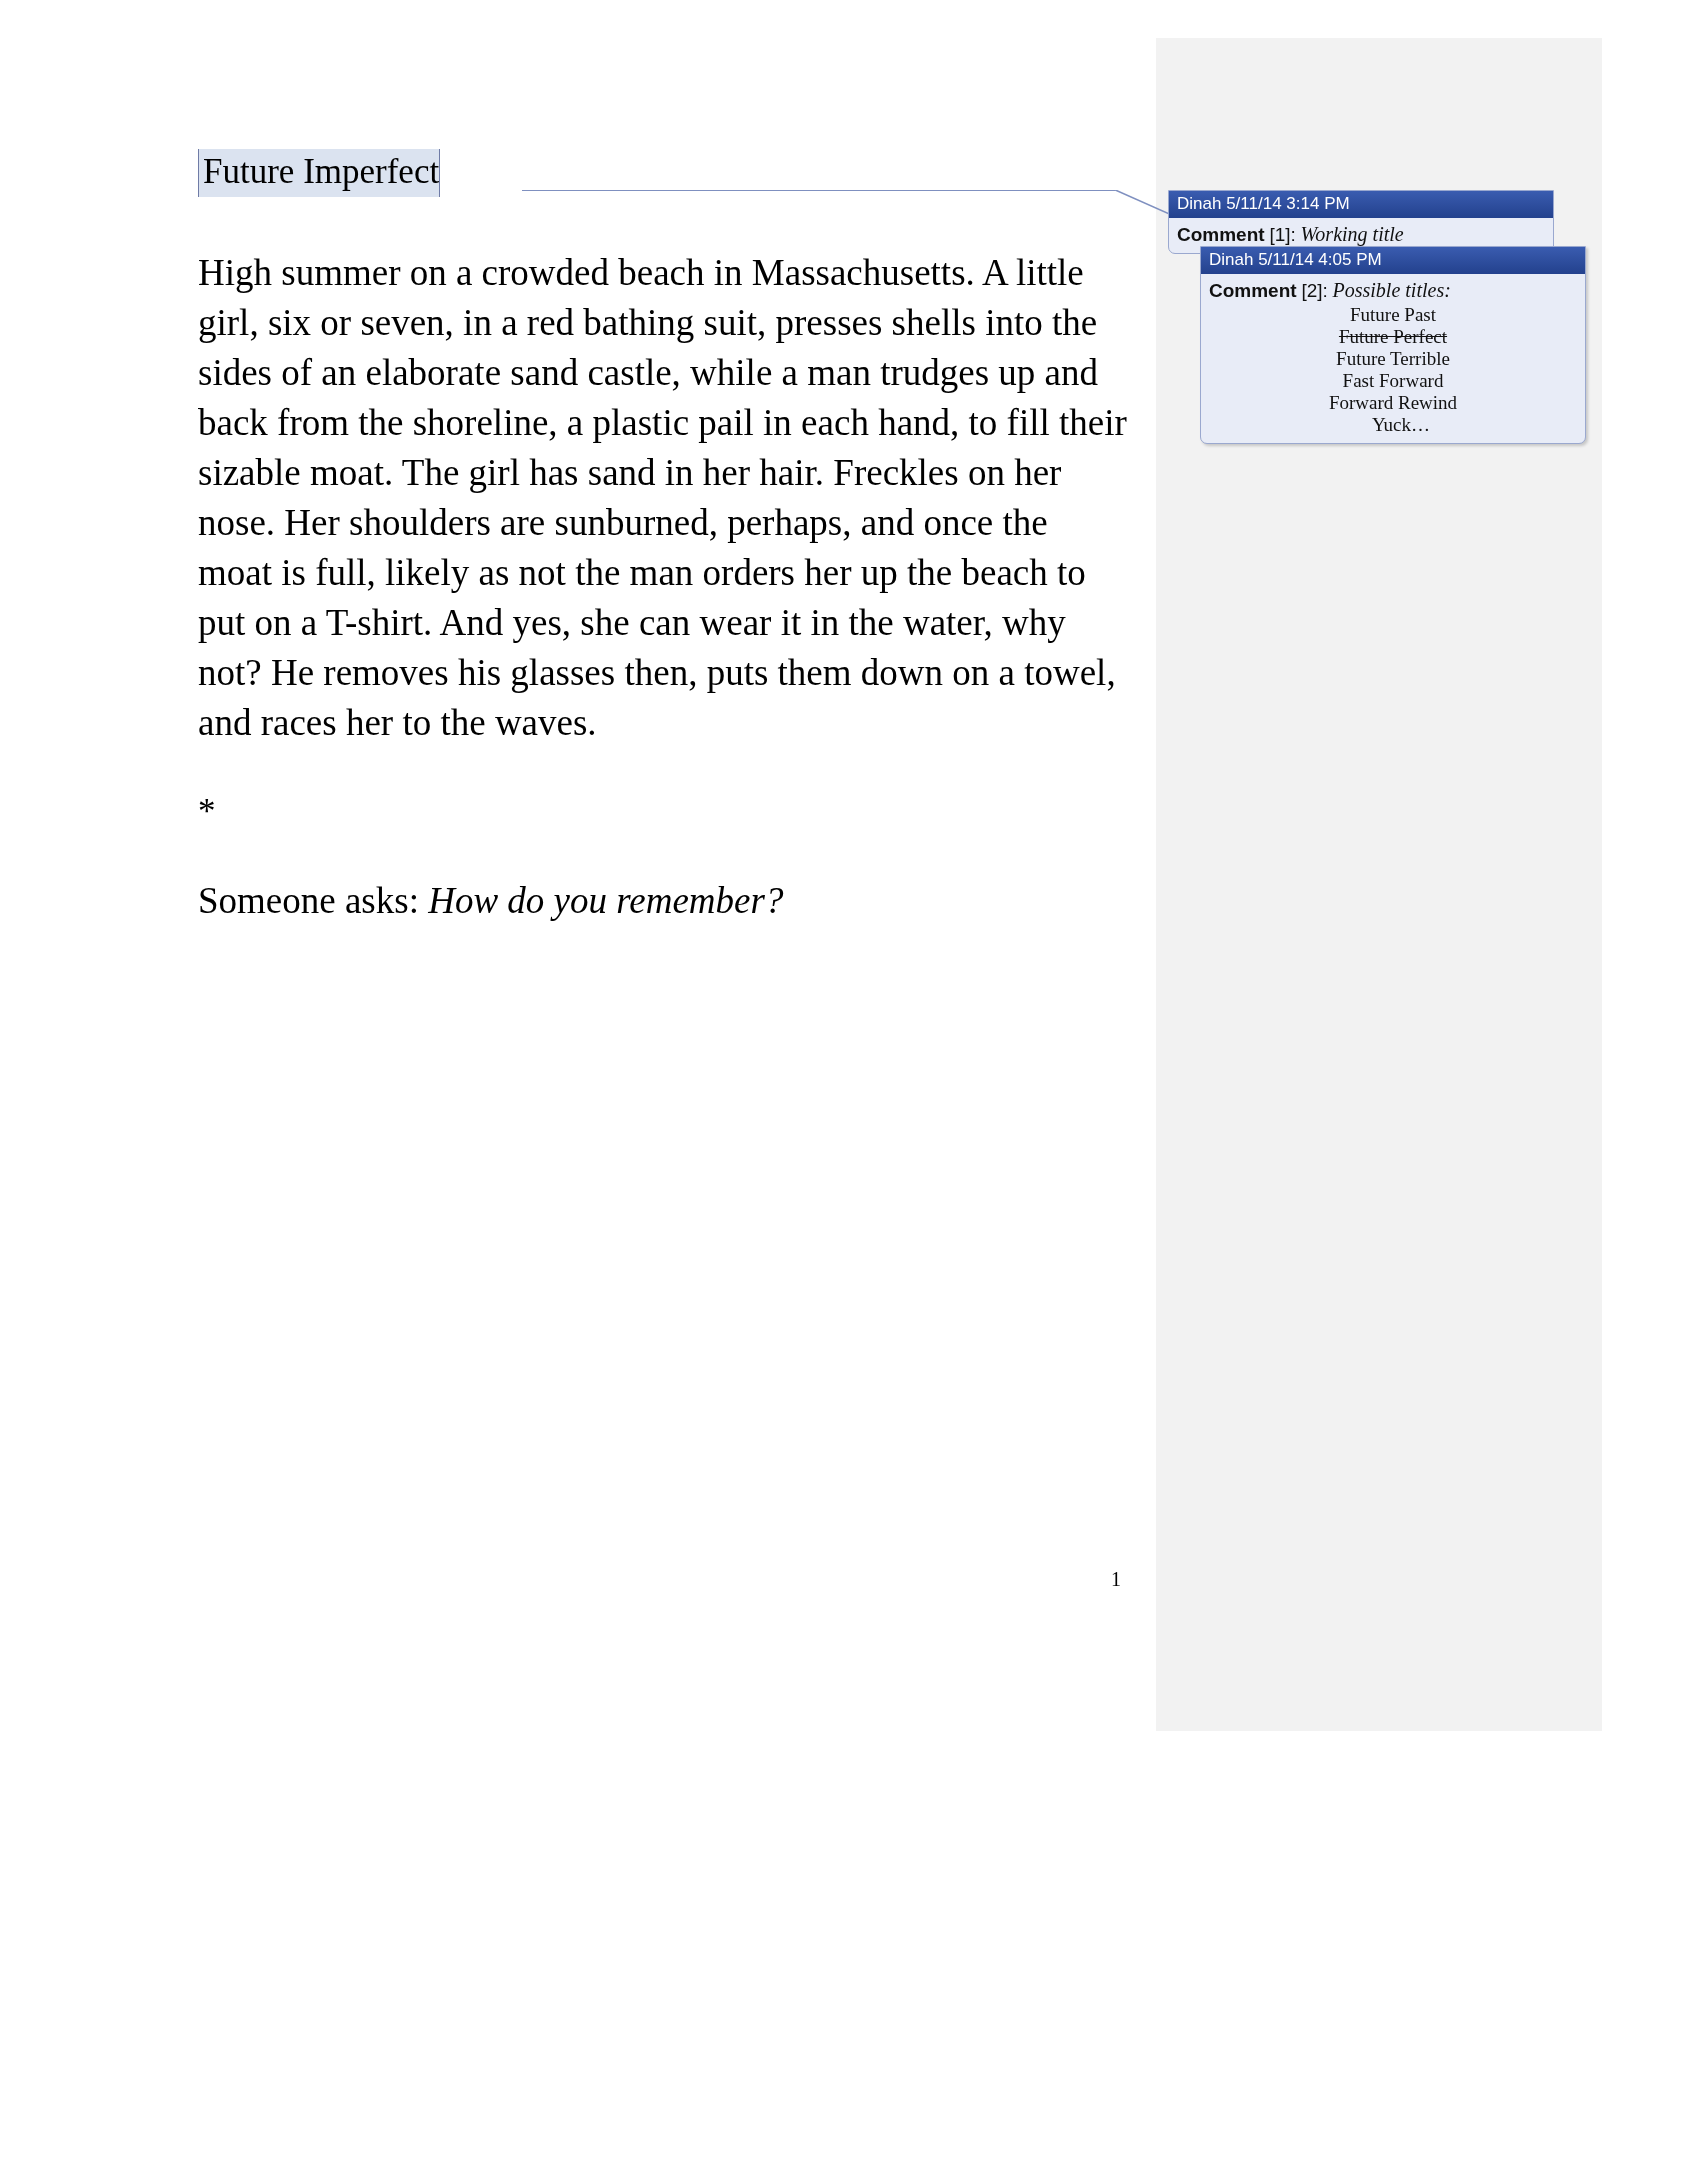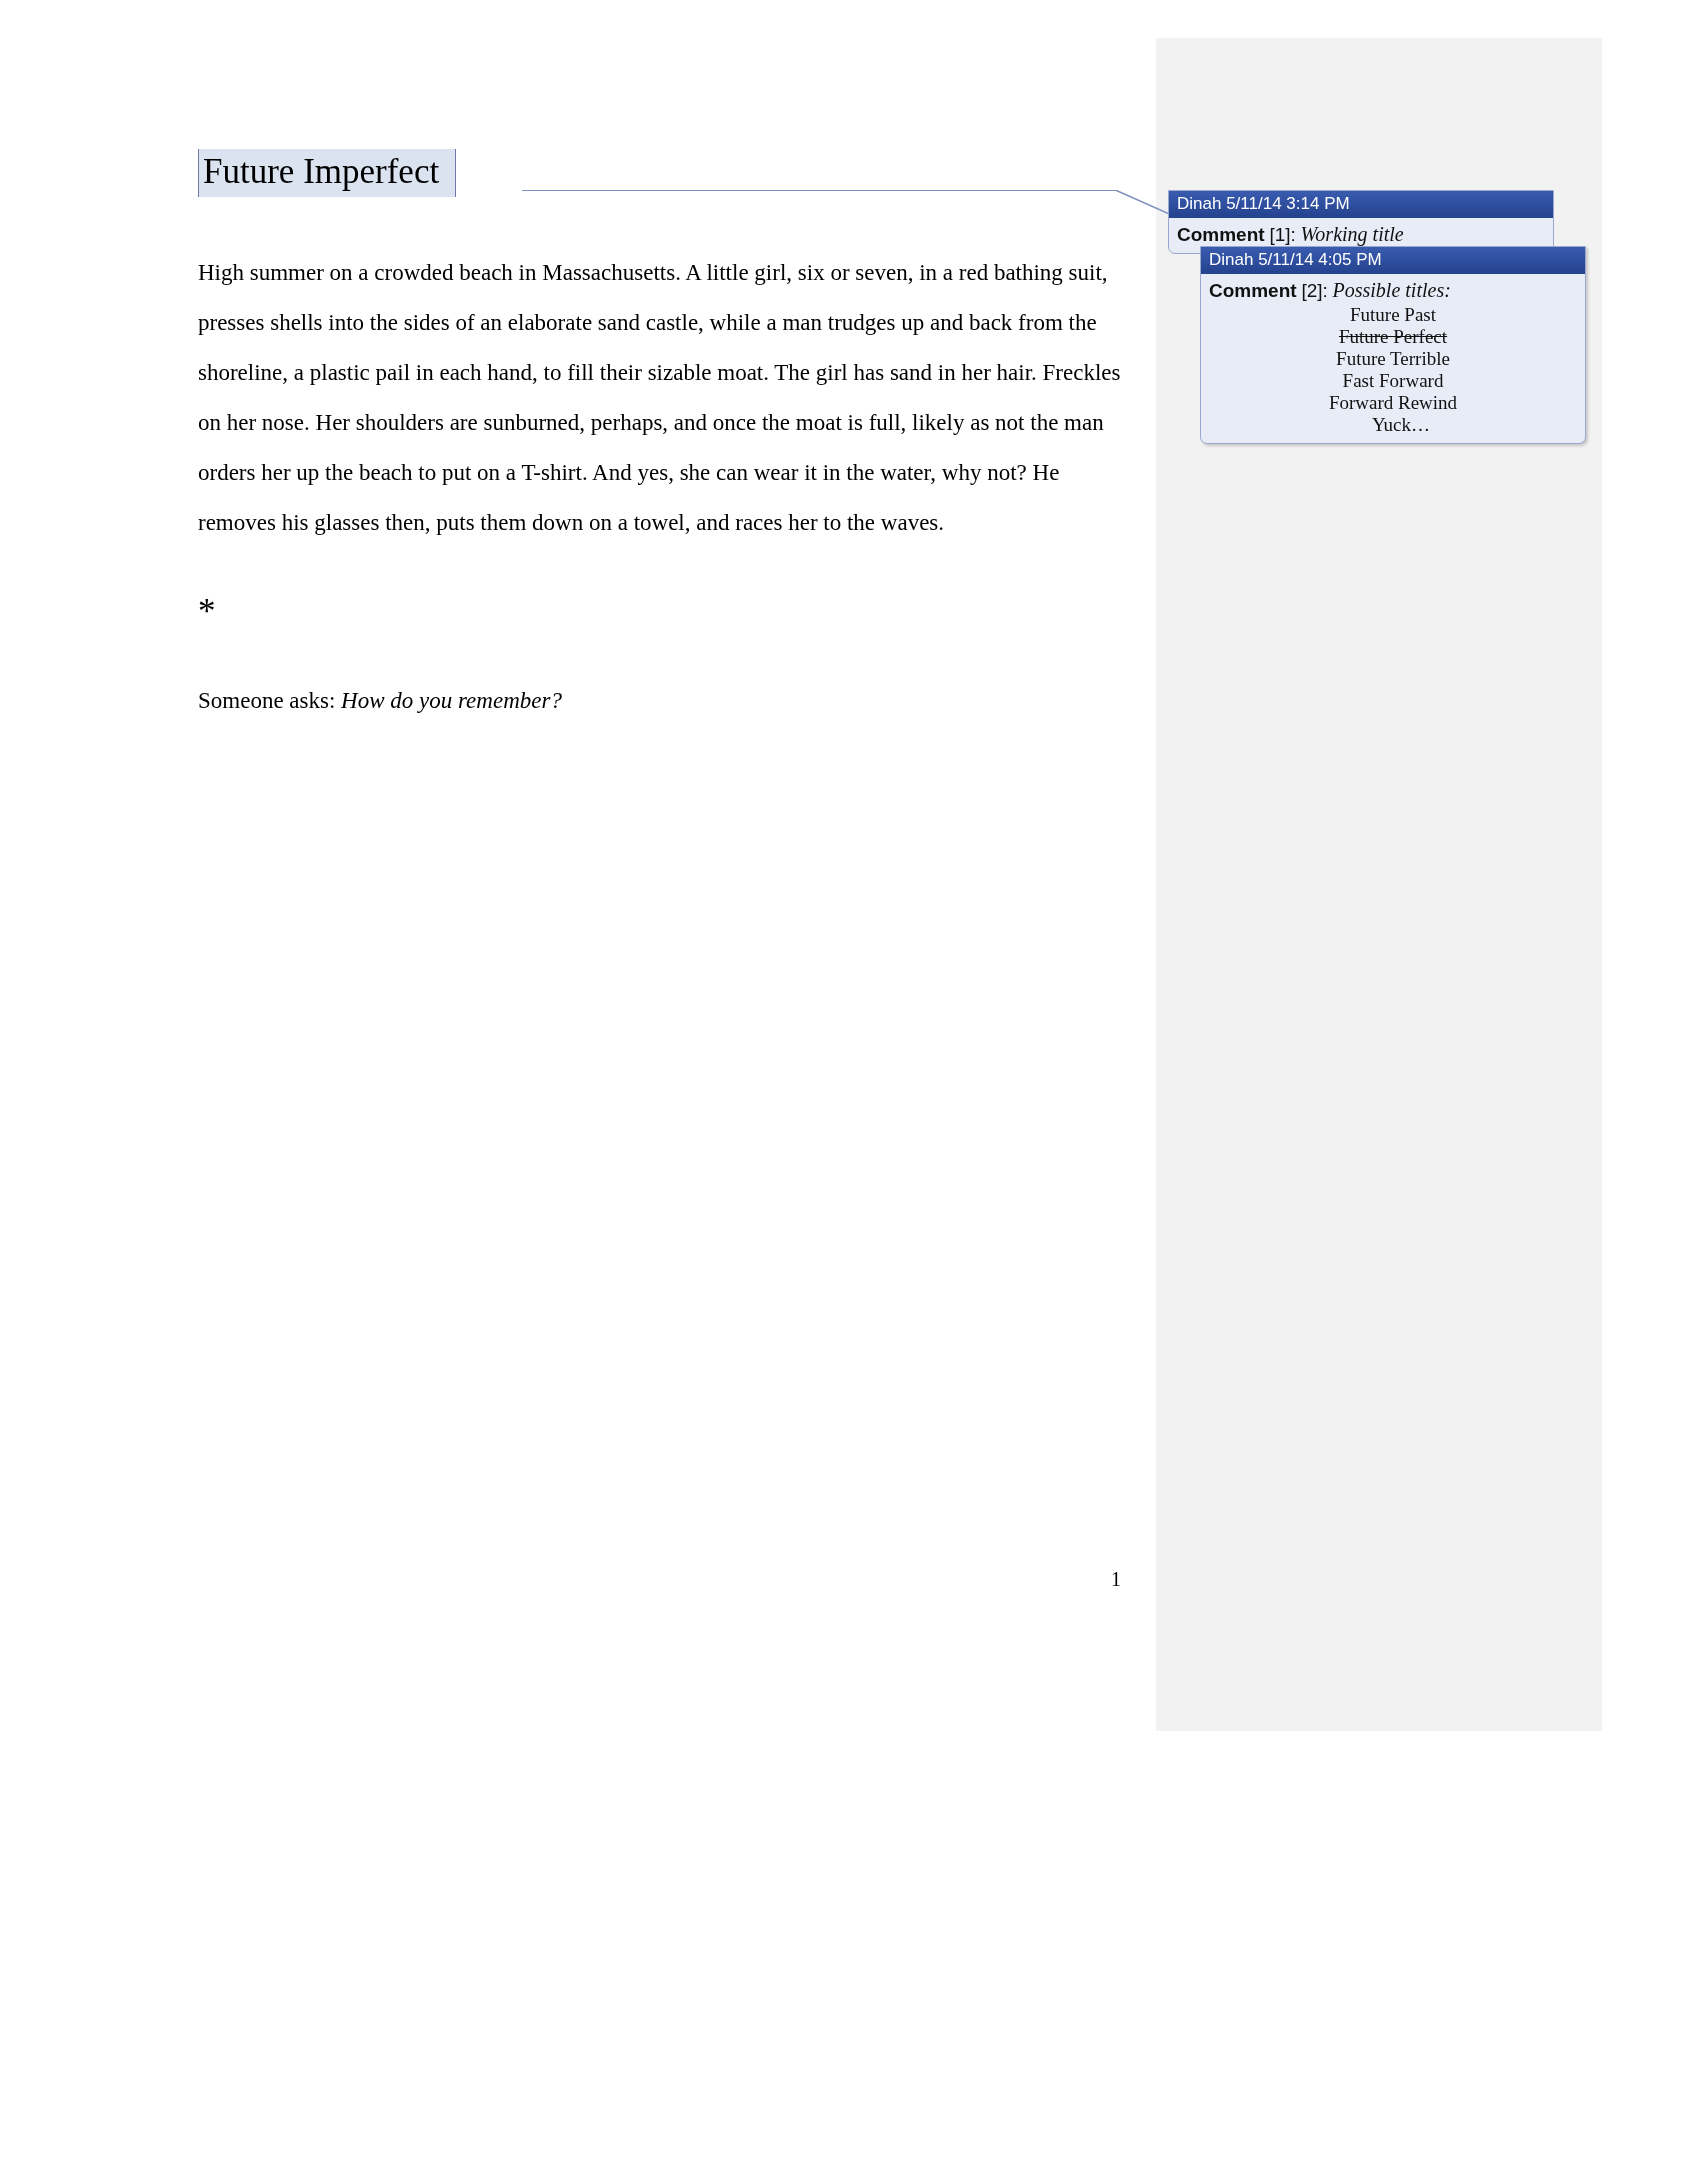--- a/index.html
+++ b/index.html
@@ -44,26 +44,26 @@
   }
 
   .title-line {
     font-size: 35px;
     line-height: 44px;
     color: #000000;
     display: inline-block;
     background: #dbe3f0;
     border-left: 1px solid #6f7ba6;
     border-right: 1px solid #6f7ba6;
-    padding: 1px 16px 3px 4px;
+    padding: 1px 0 3px 4px;
     white-space: nowrap;
   }
 
   .para {
-    font-size: 23px;
+    font-size: 37px;
     line-height: 50px;
     color: #000000;
     margin: 0;
     width: 931px;
     text-align: left;
   }
 
   .gap-lg { height: 51px; }
   .gap-md { height: 42px; }
   .gap-sm { height: 30px; }

